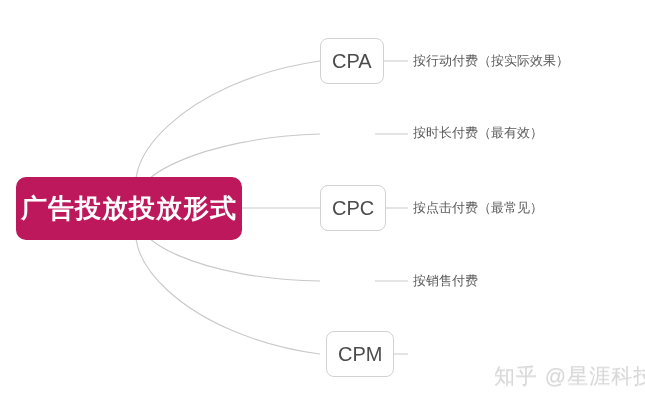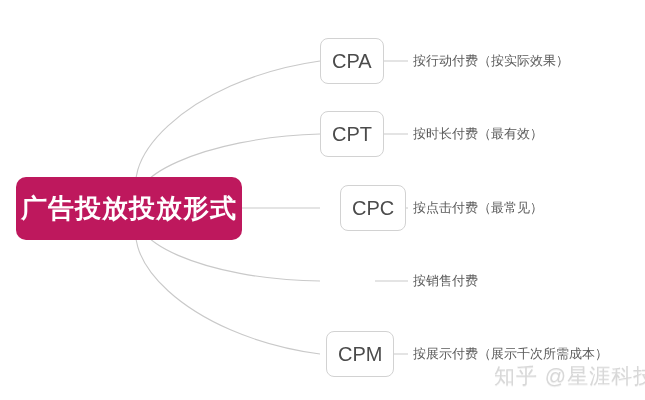--- a/index.html
+++ b/index.html
@@ -51,34 +51,34 @@
     border-radius: 8px;
     display: inline-flex;
     align-items: center;
     justify-content: center;
     font-size: 20px;
     color: #4b4b4b;
     z-index: 2;
   }
   .branch-node.b0 { top: 38px; }
   .branch-node.b1 { top: 111px; }
-  .branch-node.b2 { top: 185px; margin-left: 20px; }
+  .branch-node.b2 { top: 185px; }
   .branch-node.b3 { top: 258px; }
   .branch-node.b4 { top: 331px; margin-left: 6px; }
   .branch-desc {
     position: absolute;
     left: 413px;
     font-size: 13px;
     line-height: 18px;
     color: #5a5a5a;
     white-space: nowrap;
     z-index: 2;
   }
   .branch-desc.d0 { top: 52px; }
-  .branch-desc.d1 { top: 125px; }
+  .branch-desc.d1 { top: 125px; font-family: Liberation Mono, monospace; }
   .branch-desc.d2 { top: 199px; }
   .branch-desc.d3 { top: 272px; }
   .branch-desc.d4 { top: 345px; }
   .watermark {
     position: absolute;
     left: 494px;
     top: 362px;
     font-size: 21px;
     color: #d8d8d8;
     letter-spacing: 1px;
@@ -103,25 +103,23 @@
       <path d="M 375 134 L 408 134"></path>
       <path d="M 375 208 L 408 208"></path>
       <path d="M 375 281 L 408 281"></path>
       <path d="M 375 354 L 408 354"></path>
     </g>
   </svg>
 
   <div class="root-topic">广告投放投放形式</div>
 
   <div class="branch-node b0">CPA</div>
-  <div class="branch-node b1">CPT</div>
   <div class="branch-node b2">CPC</div>
   <div class="branch-node b4">CPM</div>
 
   <div class="branch-desc d0">按行动付费（按实际效果）</div>
   <div class="branch-desc d1">按时长付费（最有效）</div>
   <div class="branch-desc d2">按点击付费（最常见）</div>
   <div class="branch-desc d3">按销售付费</div>
-  <div class="branch-desc d4">按展示付费（展示千次所需成本）</div>
 
   <div class="watermark">知乎 @星涯科技</div>
 
 </div>
 
 </body></html>

